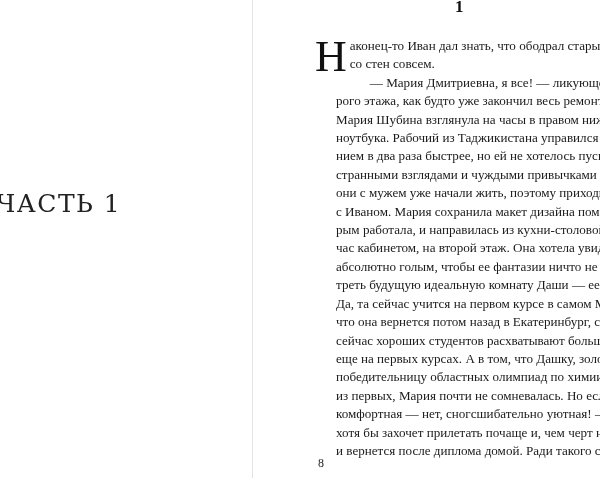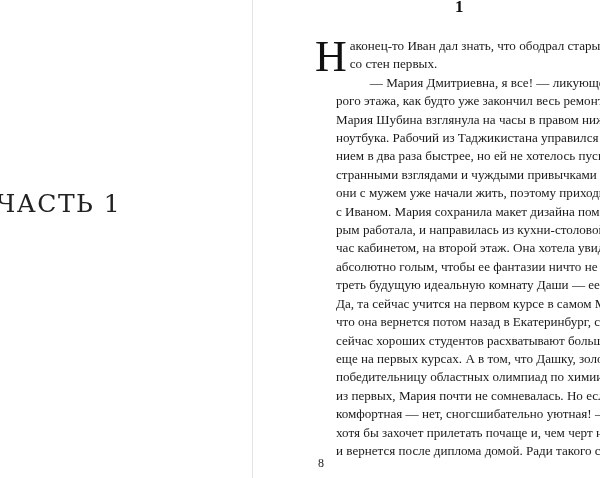--- a/index.html
+++ b/index.html
@@ -45,21 +45,21 @@
 
   <div class="divider"></div>
 
   <div class="right-page">
     <div class="chapter-num">1</div>
 
     <div class="text-block">
       <p class="first">
         <span class="dropcap">Н</span>
         <span class="line">аконец-то Иван дал знать, что ободрал старые обои</span>
-        <span class="line last">со стен первых.</span>
+        <span class="line last">со стен совсем.</span>
       </p>
       <p>
         <span class="line" style="text-indent:20px">— Мария Дмитриевна, я все! — ликующе протрубил он со вто-</span>
         <span class="line">рого этажа, как будто уже закончил весь ремонт, а не самую</span>
       </p>
       <p>
         <span class="line" style="text-indent:20px">Мария Шубина взглянула на часы в правом нижнем углу</span>
         <span class="line">ноутбука. Рабочий из Таджикистана управился бы с этим зада-</span>
         <span class="line">нием в два раза быстрее, но ей не хотелось пускать приезжих с их</span>
         <span class="line">странными взглядами и чуждыми привычками в дом, в котором</span>

